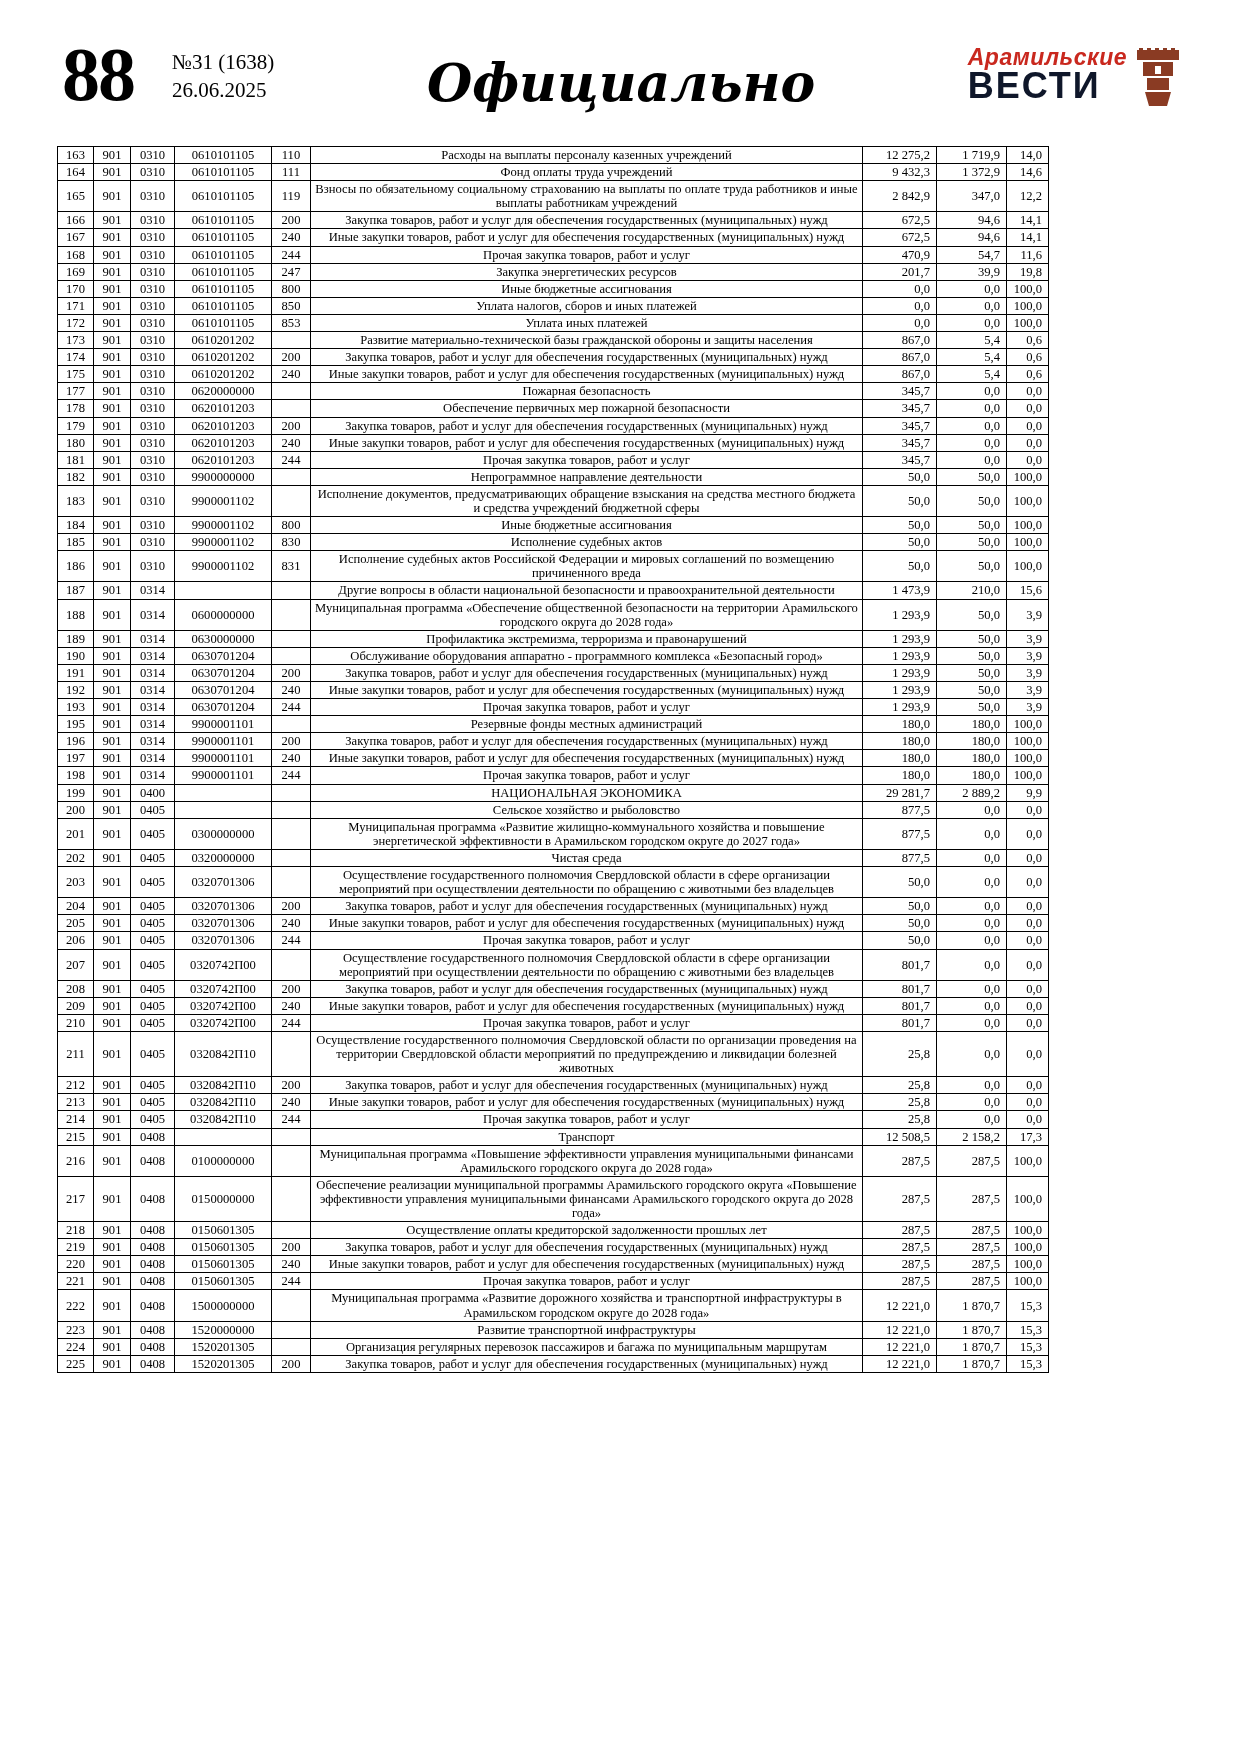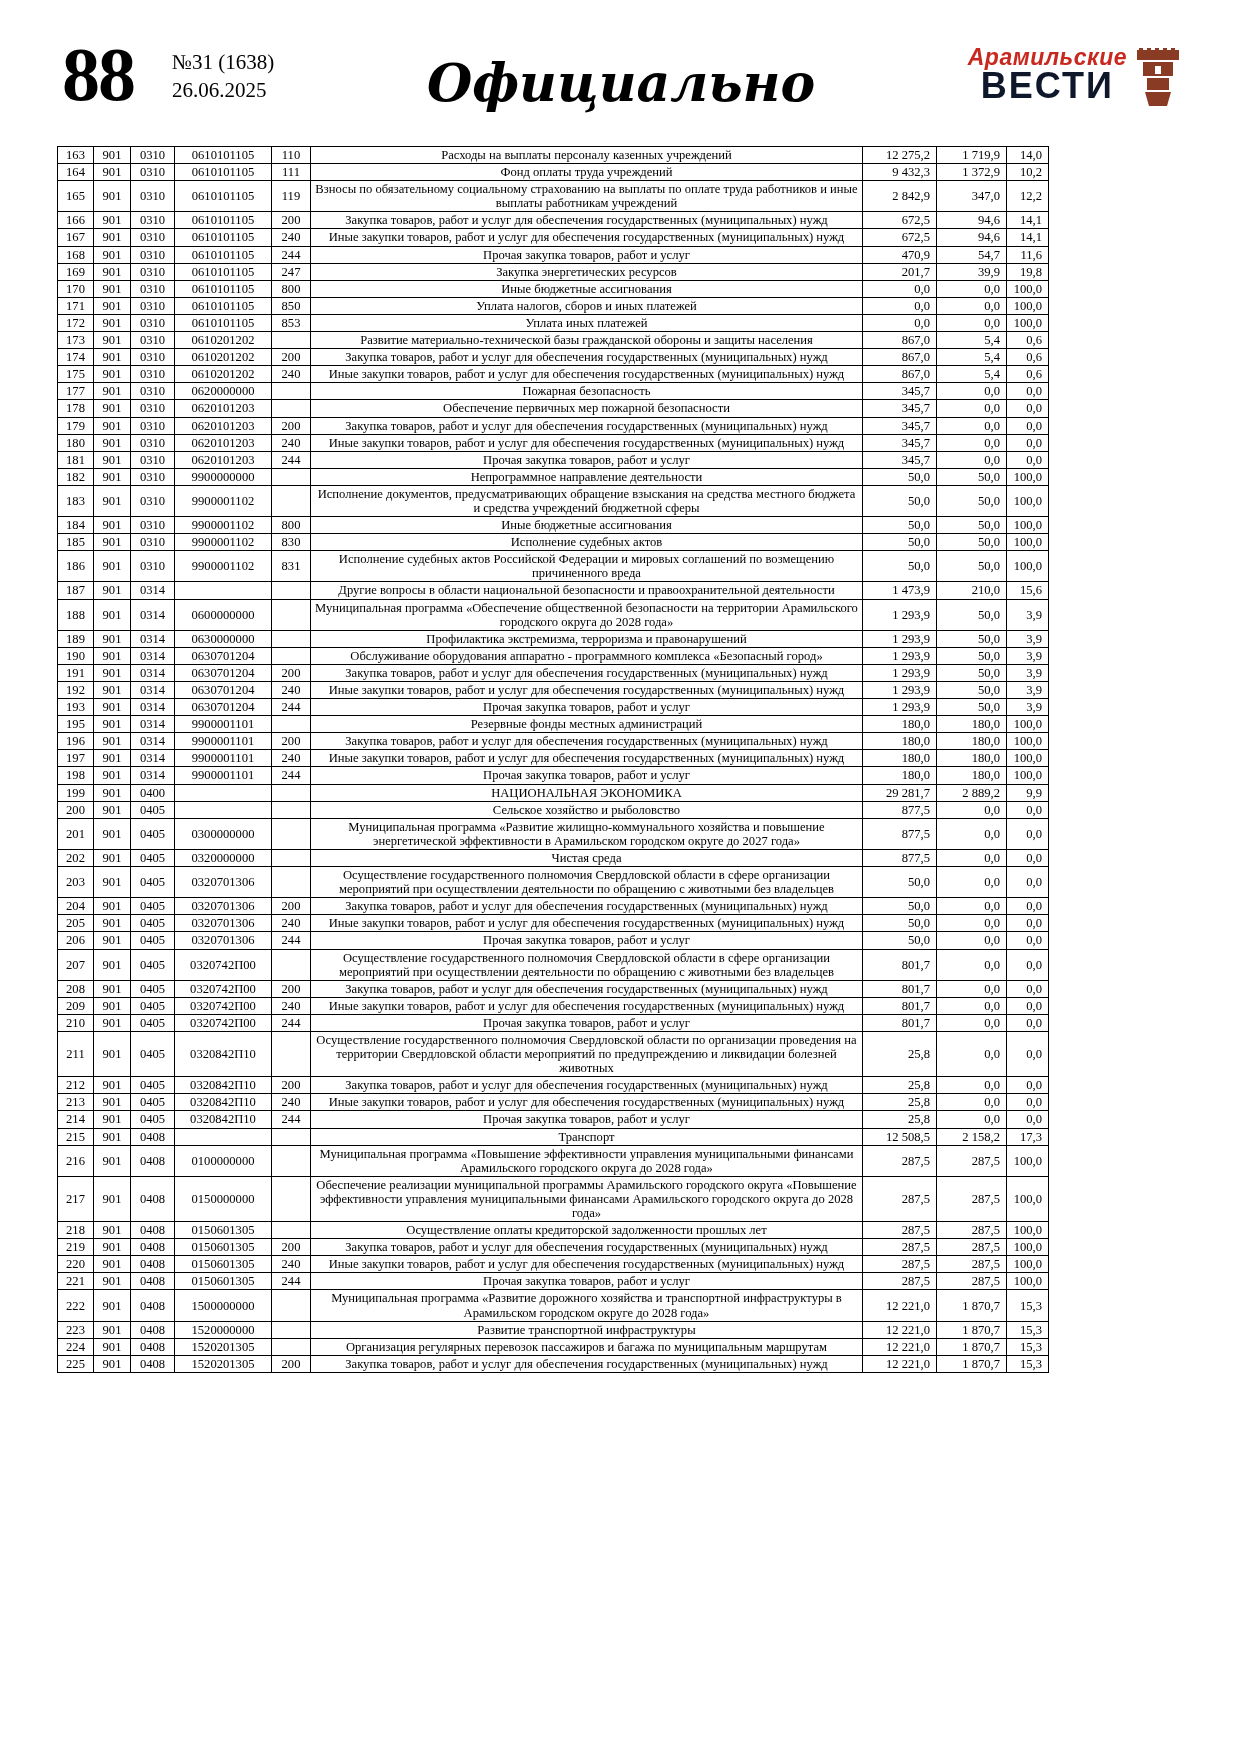--- a/index.html
+++ b/index.html
@@ -29,21 +29,21 @@
     white-space: nowrap;
   }
   .section-title {
     flex: 1; text-align: center;
     font-style: italic; font-weight: bold;
     font-size: 52px; line-height: 1.5;
     margin-top: 2px;
     font-family: "DejaVu Serif", serif;
   }
   .brand { display: flex; align-items: flex-start; margin-top: 4px; }
-  .brand-text { text-align: center; }
+  .brand-text { text-align: left; }
   .brand-top {
     color: #c9281e; font-family: "Liberation Sans", sans-serif;
     font-weight: bold; font-style: italic; font-size: 23px; line-height: 1.0;
     letter-spacing: 0.5px;
   }
   .brand-main {
     color: #0f172a; font-family: "Liberation Sans", sans-serif;
     font-weight: 900; font-size: 36px; line-height: 0.95;
     letter-spacing: 2px;
   }
@@ -136,21 +136,21 @@
         </tr>
         <tr>
           <td class="c0">164</td>
           <td class="c1">901</td>
           <td class="c2">0310</td>
           <td class="c3">0610101105</td>
           <td class="c4">111</td>
           <td class="c5">Фонд оплаты труда учреждений</td>
           <td class="c6">9 432,3</td>
           <td class="c7">1 372,9</td>
-          <td class="c8">10,2</td>
+          <td class="c8">14,6</td>
         </tr>
         <tr>
           <td class="c0">165</td>
           <td class="c1">901</td>
           <td class="c2">0310</td>
           <td class="c3">0610101105</td>
           <td class="c4">119</td>
           <td class="c5">Взносы по обязательному социальному страхованию на выплаты по оплате труда работников и иные выплаты работникам учреждений</td>
           <td class="c6">2 842,9</td>
           <td class="c7">347,0</td>

